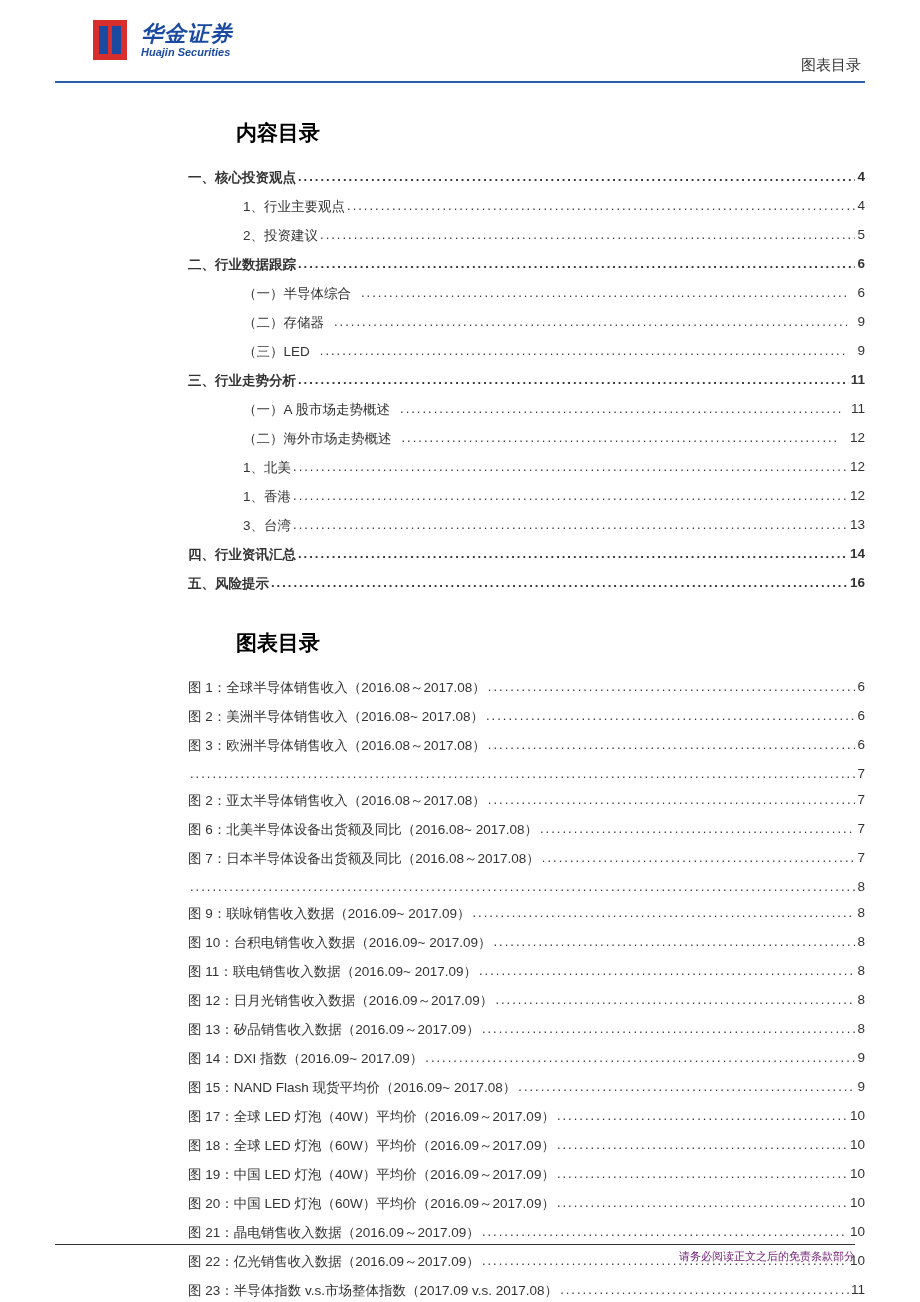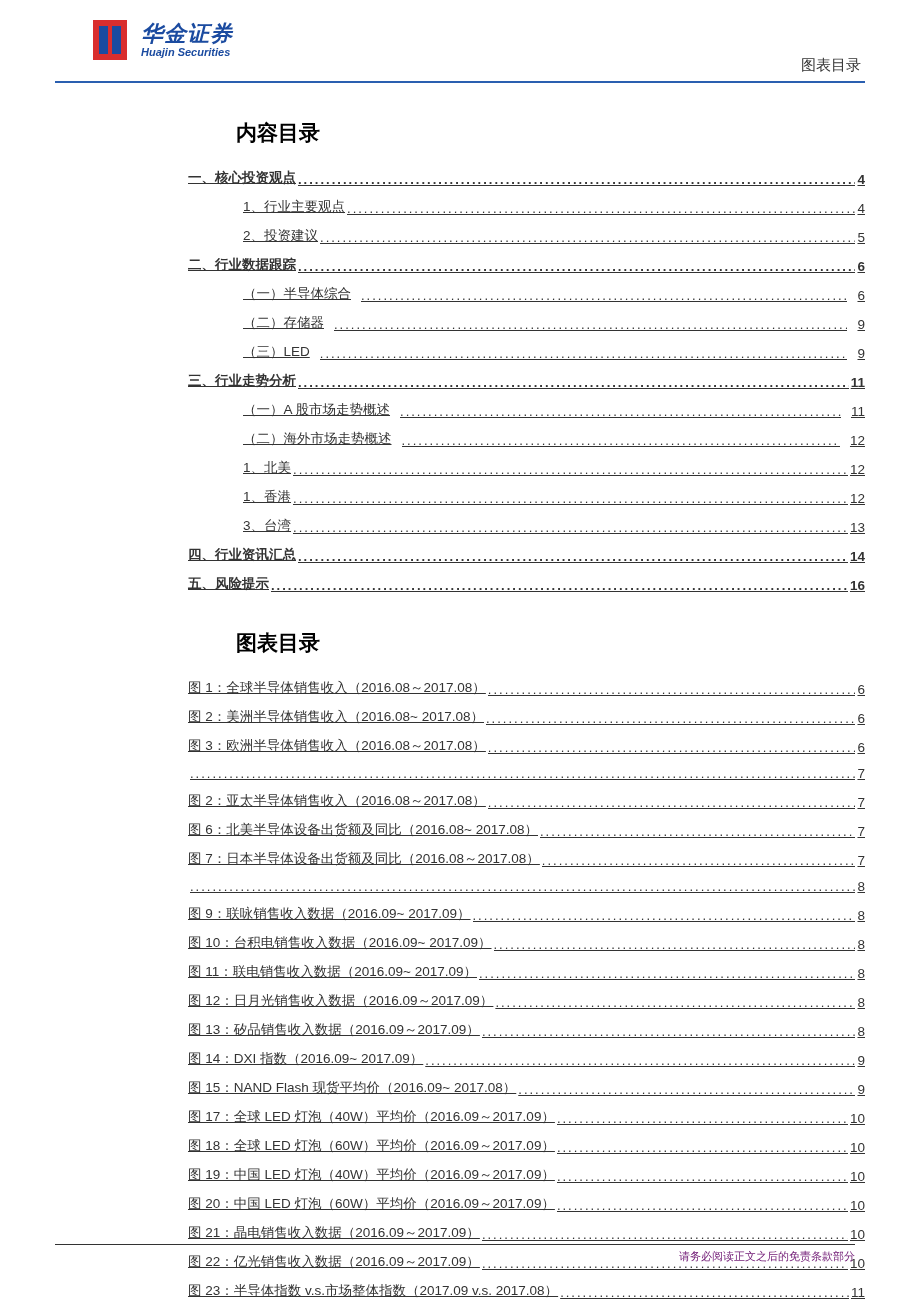--- a/index.html
+++ b/index.html
@@ -59,26 +59,25 @@
       font-size: 21px;
       font-weight: 700;
       color: #000;
       margin-bottom: 22px;
       margin-top: 6px;
       margin-left: 48px;
     }
     .toc, .fig-list { width: 100%; }
     .toc-row, .fig-row {
       display: flex;
-      align-items: flex-end;
+      align-items: flex-start;
       font-size: 13.5px;
       color: #333;
       margin-bottom: 11px;
       white-space: nowrap;
-      text-decoration: underline;
     }
     .toc-row.bold { font-weight: 700; }
     .toc-label, .fig-label { flex-shrink: 0; }
     .dots {
       flex: 1 1 auto;
       overflow: hidden;
       margin: 0 2px;
       font-size: 13px;
       color: #333;
       letter-spacing: 2px;

